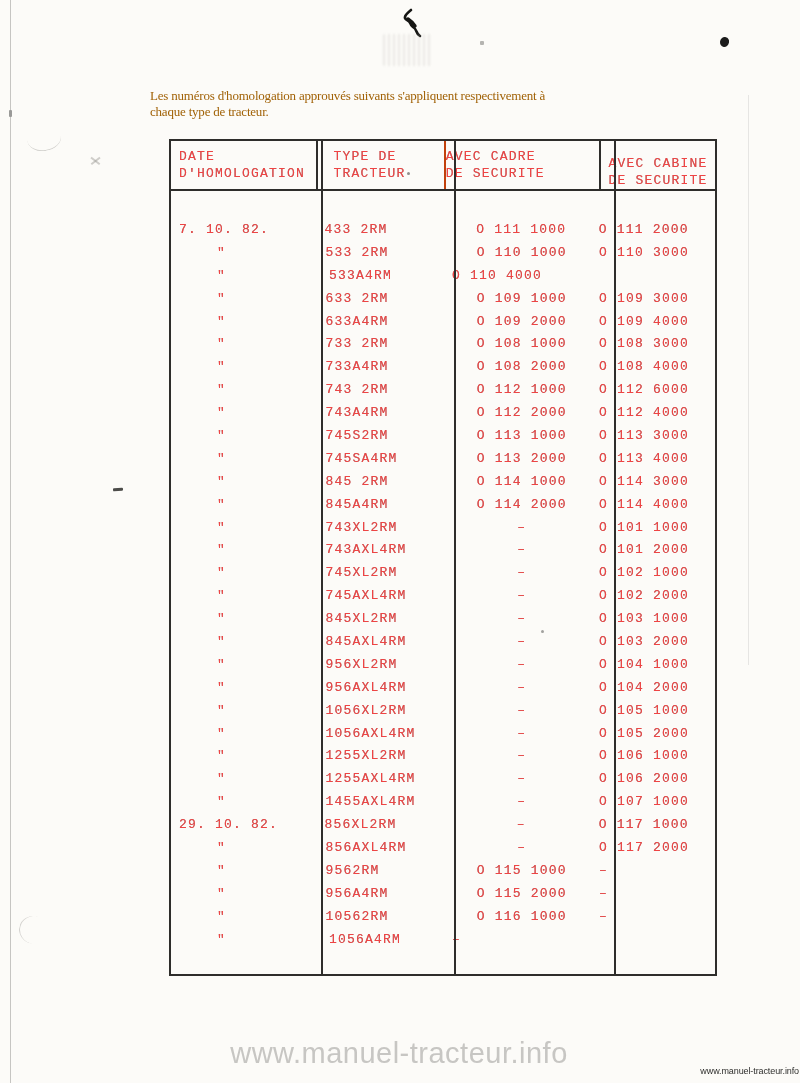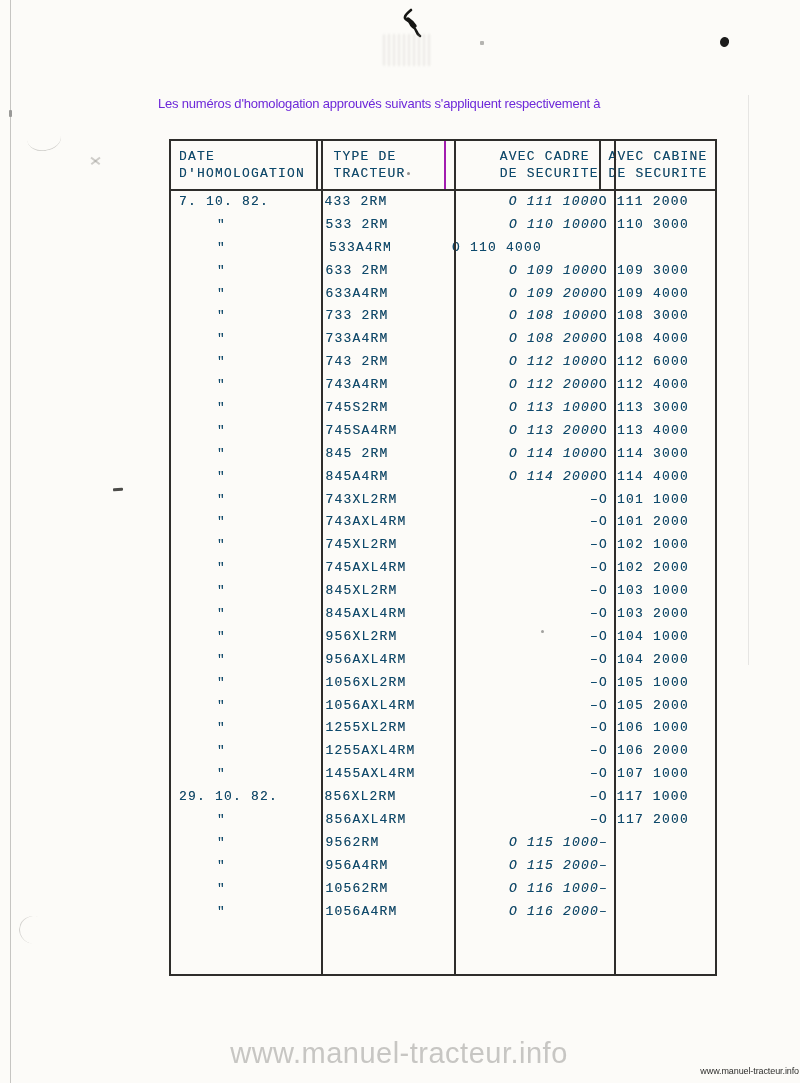--- a/index.html
+++ b/index.html
@@ -20,47 +20,47 @@
   .ghost-stamp{position:absolute;left:383px;top:34px;width:48px;height:32px;border-radius:2px;opacity:.75;
     background:repeating-linear-gradient(90deg,rgba(188,186,182,.38) 0 2px,transparent 2px 5px);
     filter:blur(1.2px);}
   .ink-dot{position:absolute;left:720px;top:37px;width:9px;height:10px;background:#1c1c1c;border-radius:50% 45% 50% 50%;transform:rotate(10deg);}
   .speck1{position:absolute;left:480px;top:41px;width:4px;height:4px;background:#b5b4b1;border-radius:1px;}
   .speck2{position:absolute;left:407px;top:172px;width:3px;height:3px;background:#8f8e8c;border-radius:50%;}
   .speck3{position:absolute;left:541px;top:630px;width:3px;height:3px;background:#7a7a78;border-radius:50%;opacity:.7;}
   .right-line{position:absolute;left:748px;top:95px;width:1px;height:570px;background:rgba(110,110,108,.15);}
   
   .intro{
-    position:absolute;left:150px;width:620px;margin:8px;
-    font-family:Liberation Sans, sans-serif;font-size:13px;line-height:16px;
-    color:#6d28d9;letter-spacing:-.2px;white-space:nowrap;
+    position:absolute;left:150px;width:620px;margin:0;
+    font-family:Liberation Serif, serif;font-size:13px;line-height:16px;
+    color:#a16207;letter-spacing:-.2px;white-space:nowrap;
   }
   .intro.l1{top:88px;} .intro.l2{top:104px;}
   
   .htable{
     position:absolute;left:169px;top:139px;width:548px;height:837px;
     border:2px solid #2e2d2b;box-sizing:border-box;
-    font-size:13px;letter-spacing:1.2px;color:#0c4a6e;
+    font-size:13px;letter-spacing:1.2px;color:#ef4444;
     text-shadow:0 0 .5px rgba(60,60,58,.55);
   }
   .thead{display:flex;height:50px;box-sizing:border-box;border-bottom:2px solid #2e2d2b;}
   .hcell{box-sizing:border-box;padding-top:7px;line-height:17px;}
   .hcell div{white-space:nowrap;}
   .h1{width:150px;padding-left:8px;}
   .h2{width:131px;border-left:2px solid #2e2d2b;padding-left:15px;}
-  .h3{width:160px;border-left:2px solid #a21caf;display:flex;justify-content:flex-end;}
-  .h4{width:120px;border-left:2px solid #2e2d2b;display:flex;justify-content:center;}
+  .h3{width:160px;border-left:2px solid #c2410c;display:flex;justify-content:flex-start;}
+  .h4{width:120px;border-left:2px solid #2e2d2b;display:flex;justify-content:center;align-items:flex-end;}
   .hblock{text-align:left;}
-  .tbody{margin-top:0;}
+  .tbody{margin-top:28px;}
   .trow{display:flex;height:22.9px;line-height:22.9px;}
   .cell{box-sizing:border-box;white-space:nowrap;overflow:visible;}
   .c1{width:150px;padding-left:8px;}
   .c1.ditto{padding-left:46px;}
   .c2{width:131px;padding-left:8px;}
-  .c3{width:160px;text-align:right;font-style:italic;}
+  .c3{width:160px;text-align:center;}
   .c4{width:120px;text-align:left;}
   
   .vsep{position:absolute;top:0;bottom:0;width:2px;background:#2e2d2b;}
   .vsep.s1{left:150px;} .vsep.s2{left:283px;} .vsep.s3{left:443px;}
   
   .wm-center{
     position:absolute;left:399px;top:1037px;transform:translateX(-50%);
     font-family:"Liberation Sans",sans-serif;font-size:29px;letter-spacing:.5px;
     color:#c7c6c3;white-space:nowrap;
   }
@@ -87,20 +87,21 @@
     <path d="M12,12 C15,14 17,16 19,19" fill="none" stroke="#161614" stroke-width="3.4" stroke-linecap="round"></path>
   </svg>
   <div class="ghost-stamp"></div>
   <div class="ink-dot"></div>
   <div class="speck1"></div>
   <div class="speck2"></div>
   <div class="speck3"></div>
   <div class="right-line"></div>
 
   <p class="intro l1">Les numéros d'homologation approuvés suivants s'appliquent respectivement à</p>
+  <p class="intro l2">chaque type de tracteur.</p>
 
   <div class="htable">
     <div class="vsep s1"></div>
     <div class="vsep s2"></div>
     <div class="vsep s3"></div>
 
     <div class="thead">
       <div class="hcell h1">
         <div>DATE</div>
         <div>D'HOMOLOGATION</div>
@@ -305,21 +306,20 @@
         </div>
         <div class="trow">
           <div class="cell c1 ditto">"</div>
           <div class="cell c2">10562RM</div>
           <div class="cell c3">O 116 1000</div>
           <div class="cell c4">–</div>
         </div>
         <div class="trow">
           <div class="cell c1 ditto">"</div>
           <div class="cell c2">1056A4RM</div>
-          <div class="cell c3">O 116 2000</div>
           <div class="cell c4">–</div>
         </div>
       </div>
   </div>
 
   <div class="wm-center">www.manuel-tracteur.info</div>
   <div class="wm-corner">www.manuel-tracteur.info</div>
 
 </div>
 

